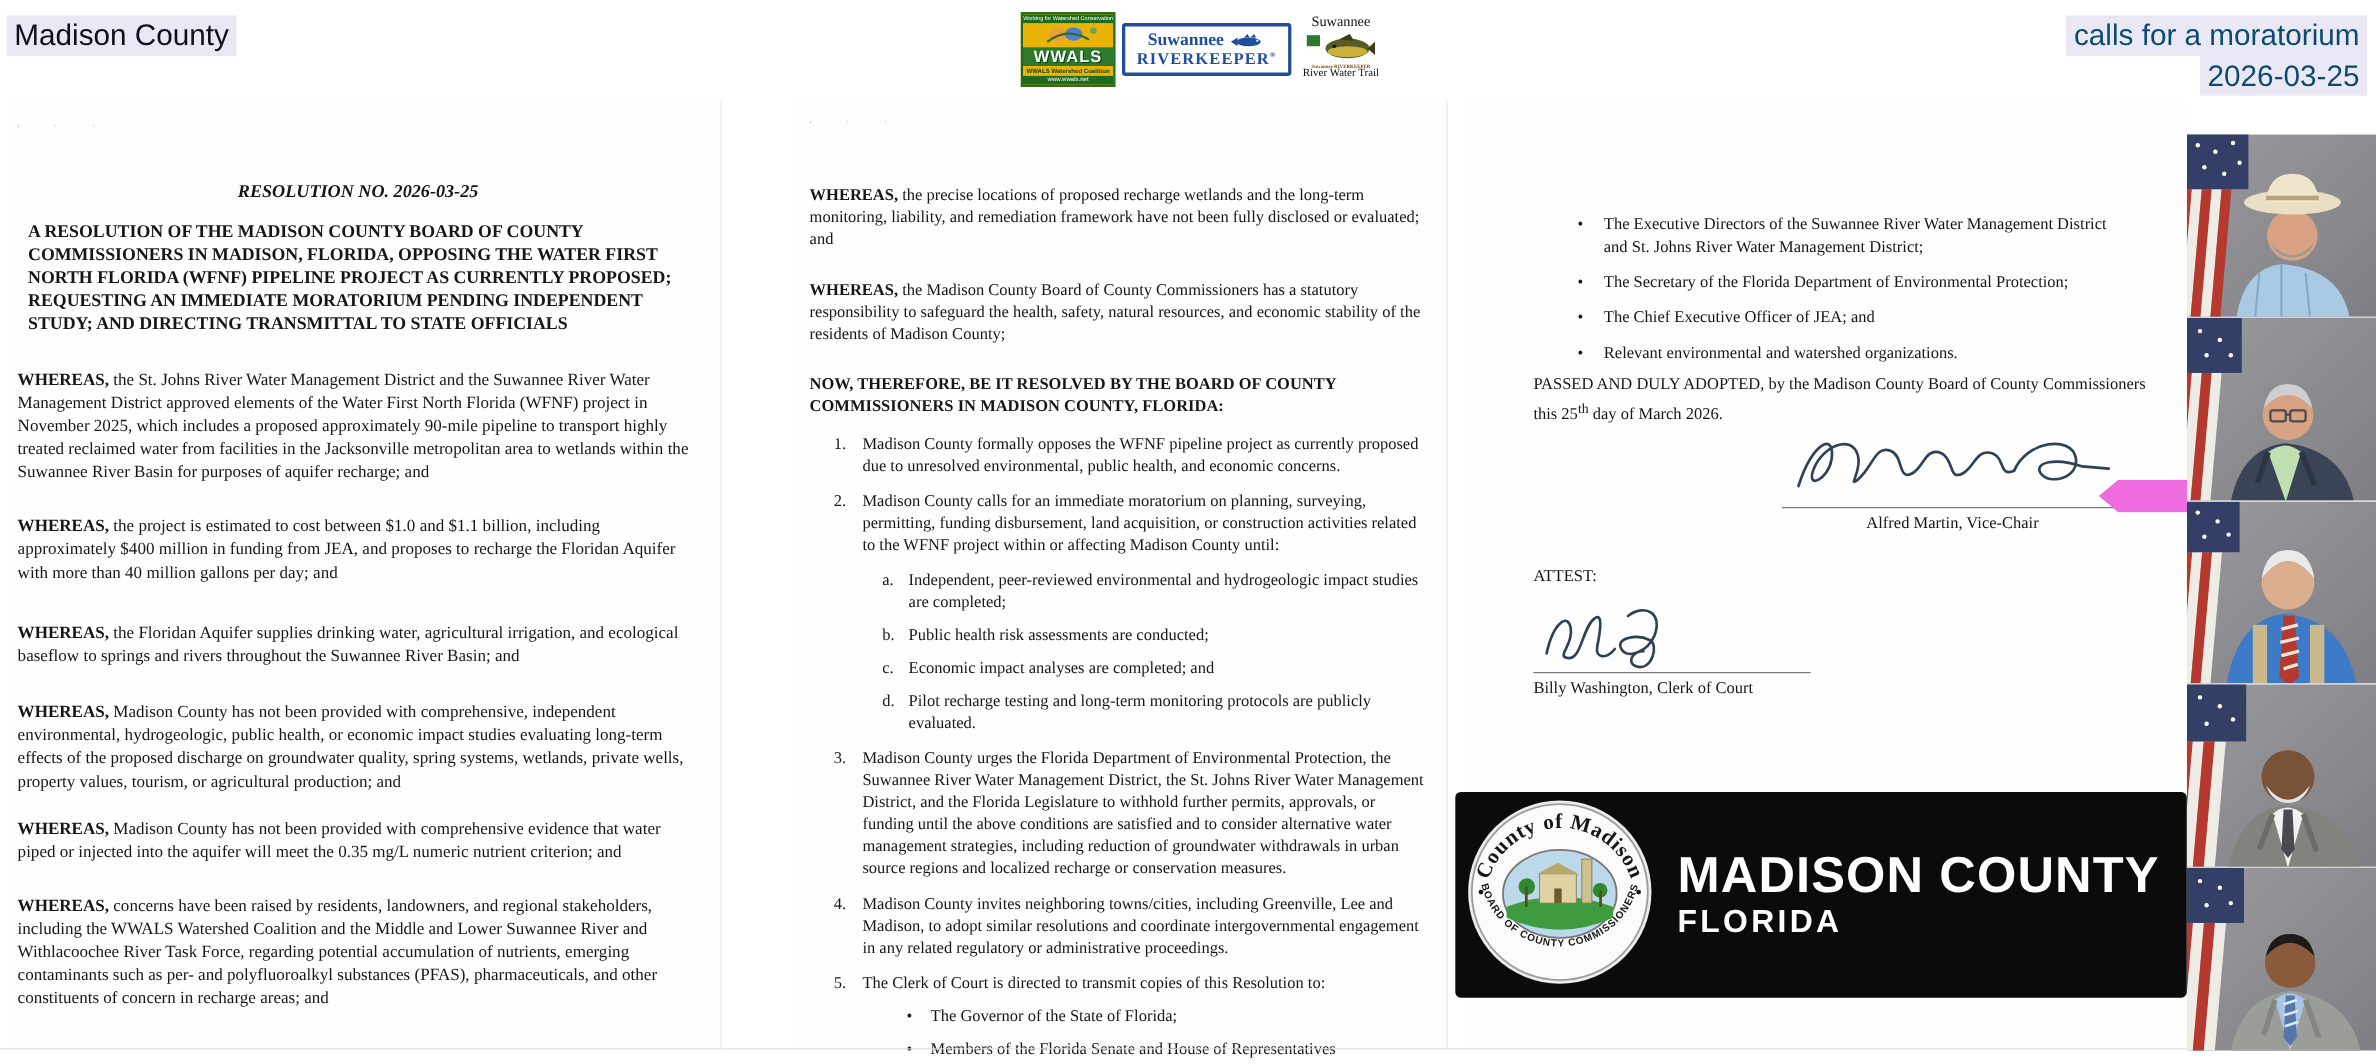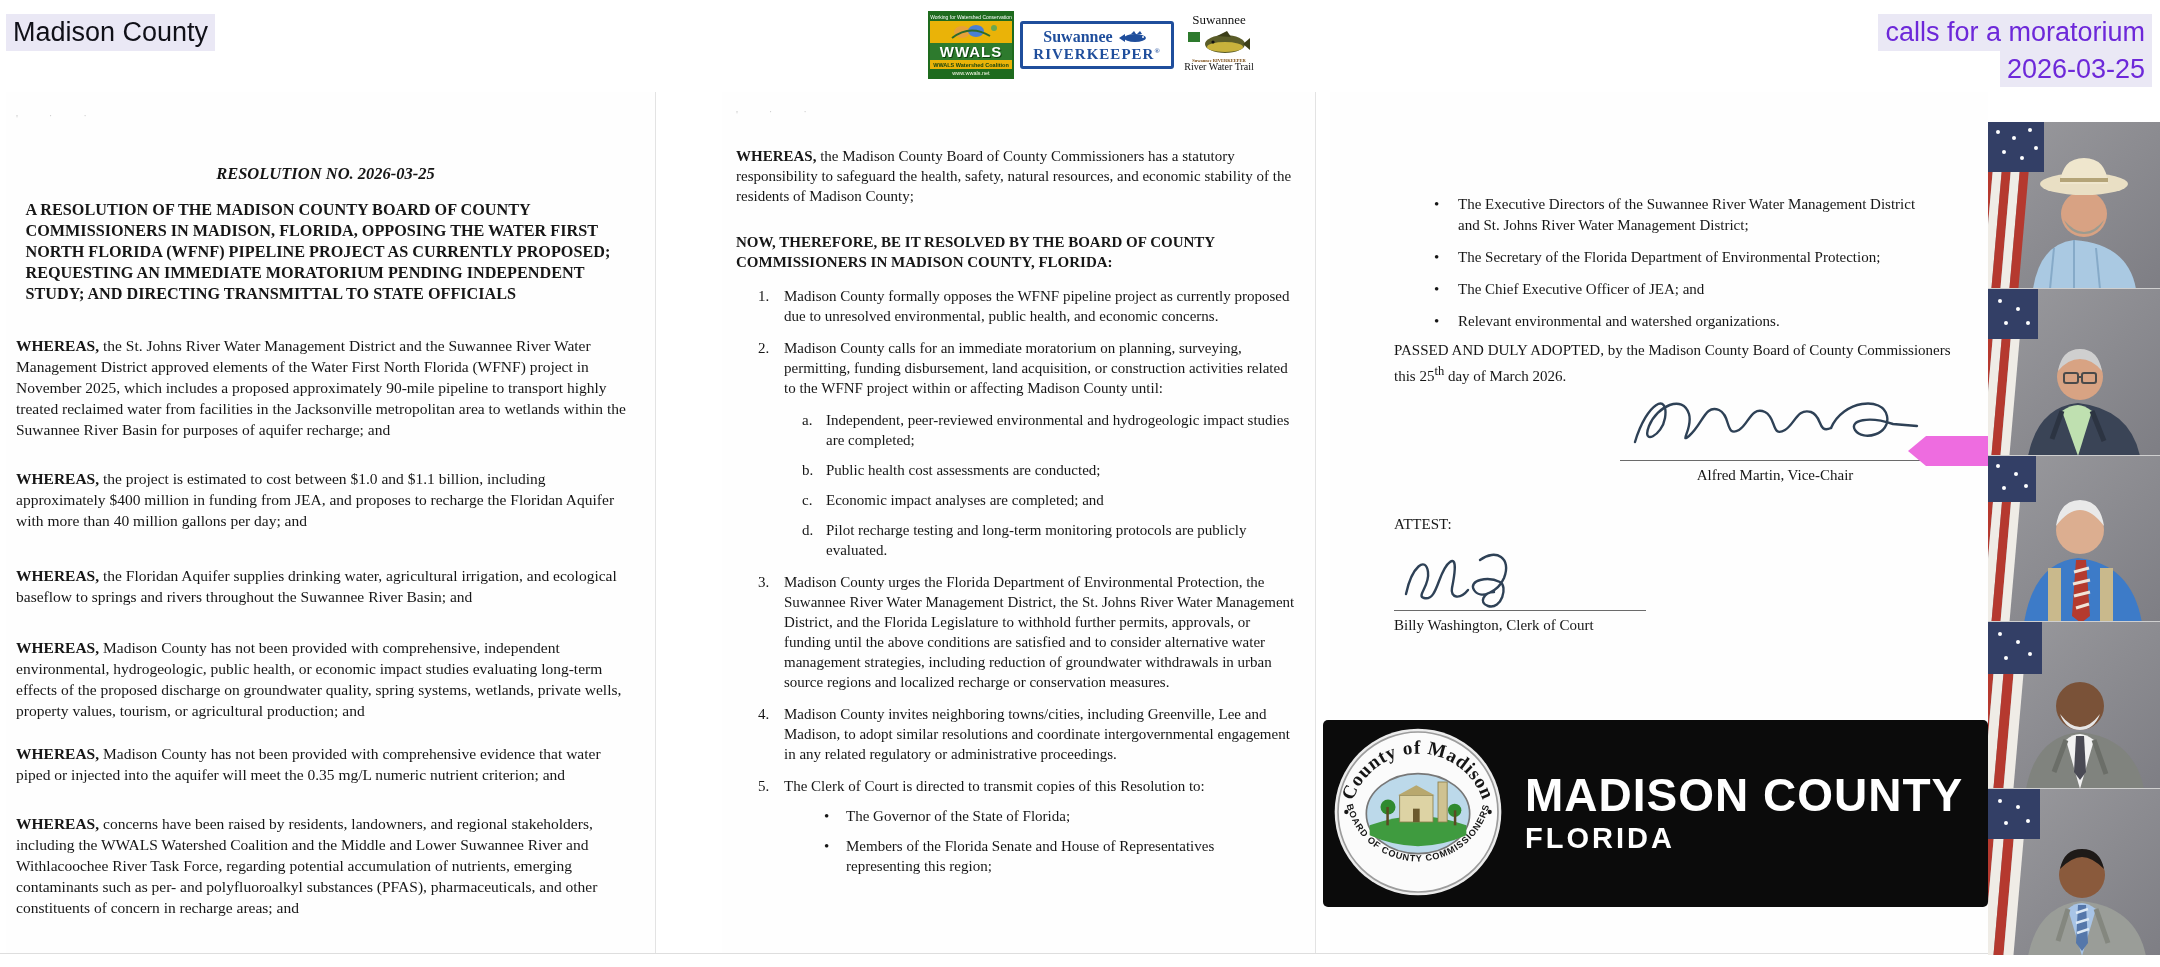--- a/index.html
+++ b/index.html
@@ -1,20 +1,20 @@
 <!DOCTYPE html>
 <html><head>
 <meta charset="utf-8">
 <style>
   html,body{margin:0;padding:0;}
   body{width:2160px;height:967px;background:#ffffff;overflow:hidden;position:relative;
        font-family:"Liberation Sans",sans-serif;}
   
   .hdr-left{position:absolute;left:6px;top:14px;line-height:1.28;font-size:27px;color:#101018;}
-  .hdr-right{position:absolute;right:8px;top:14px;line-height:1.28;font-size:27px;color:#6d28d9;text-align:right;margin-left:44px;}
+  .hdr-right{position:absolute;right:8px;top:14px;line-height:1.28;font-size:27px;color:#0c4a6e;text-align:right;margin-left:44px;}
   .hl{background:#eae8f5;padding:1px 7px;display:inline-block;}
   .logo-row{position:absolute;left:928px;top:10px;height:70px;display:flex;align-items:center;gap:6px;}
   .wwals-box{width:82px;height:64px;background:#eab308;border:2px solid #1e6b1e;position:relative;overflow:hidden;font-family:"Liberation Sans",sans-serif;}
   .wwals-top{background:#1e6b1e;color:#fff;font-size:5px;text-align:center;line-height:8px;height:8px;}
   .wwals-name{color:#ffffff;background:#2d7a2d;font-weight:bold;font-size:15px;text-align:center;letter-spacing:1px;margin-top:22px;text-shadow:1px 1px 0 #0b3d0b;}
   .wwals-sub{color:#15430f;font-size:5.5px;text-align:center;margin-top:2px;font-weight:bold;}
   .wwals-url{color:#ffe;font-size:5.5px;text-align:center;background:#1e6b1e;position:absolute;bottom:0;width:100%;line-height:8px;}
   .rk-box{width:148px;height:42px;background:#fff;border:3px solid #1f4e9c;border-radius:3px;
           display:flex;flex-direction:column;justify-content:center;align-items:center;color:#1f4e9c;
           font-family:"Liberation Serif",serif;}
@@ -133,38 +133,39 @@
   <p class="para p1"><b>WHEREAS,</b> <span>the St. Johns River Water Management District and the Suwannee River Water Management District approved elements of the Water First North Florida (WFNF) project in November 2025, which includes a proposed approximately 90-mile pipeline to transport highly treated reclaimed water from facilities in the Jacksonville metropolitan area to wetlands within the Suwannee River Basin for purposes of aquifer recharge; and</span></p>
   <p class="para p2"><b>WHEREAS,</b> <span>the project is estimated to cost between $1.0 and $1.1 billion, including approximately $400 million in funding from JEA, and proposes to recharge the Floridan Aquifer with more than 40 million gallons per day; and</span></p>
   <p class="para p3"><b>WHEREAS,</b> <span>the Floridan Aquifer supplies drinking water, agricultural irrigation, and ecological baseflow to springs and rivers throughout the Suwannee River Basin; and</span></p>
   <p class="para p4"><b>WHEREAS,</b> <span>Madison County has not been provided with comprehensive, independent environmental, hydrogeologic, public health, or economic impact studies evaluating long-term effects of the proposed discharge on groundwater quality, spring systems, wetlands, private wells, property values, tourism, or agricultural production; and</span></p>
   <p class="para p5"><b>WHEREAS,</b> <span>Madison County has not been provided with comprehensive evidence that water piped or injected into the aquifer will meet the 0.35 mg/L numeric nutrient criterion; and</span></p>
   <p class="para p6"><b>WHEREAS,</b> <span>concerns have been raised by residents, landowners, and regional stakeholders, including the WWALS Watershed Coalition and the Middle and Lower Suwannee River and Withlacoochee River Task Force, regarding potential accumulation of nutrients, emerging contaminants such as per- and polyfluoroalkyl substances (PFAS), pharmaceuticals, and other constituents of concern in recharge areas; and</span></p>
 </div>
 
 <div class="page page-edge" id="page2">
   <div class="smudge">' ˙ ˙</div>
+  <p class="para p1"><b>WHEREAS,</b> <span>the precise locations of proposed recharge wetlands and the long-term monitoring, liability, and remediation framework have not been fully disclosed or evaluated; and</span></p>
   <p class="para p2"><b>WHEREAS,</b> <span>the Madison County Board of County Commissioners has a statutory responsibility to safeguard the health, safety, natural resources, and economic stability of the residents of Madison County;</span></p>
   <div class="resolved-head">NOW, THEREFORE, BE IT RESOLVED BY THE BOARD OF COUNTY COMMISSIONERS IN MADISON COUNTY, FLORIDA:</div>
 
   <div class="li mt14">
     <span class="num">1.</span>
     <span class="itxt">Madison County formally opposes the WFNF pipeline project as currently proposed due to unresolved environmental, public health, and economic concerns.</span>
   </div>
   <div class="li mt12">
     <span class="num">2.</span>
     <span class="itxt">Madison County calls for an immediate moratorium on planning, surveying, permitting, funding disbursement, land acquisition, or construction activities related to the WFNF project within or affecting Madison County until:</span>
   </div>
   <div class="li sub mt12">
     <span class="num">a.</span>
     <span class="itxt">Independent, peer-reviewed environmental and hydrogeologic impact studies are completed;</span>
   </div>
   <div class="li sub mt10">
     <span class="num">b.</span>
-    <span class="itxt">Public health cost assessments are conducted;</span>
+    <span class="itxt">Public health risk assessments are conducted;</span>
   </div>
   <div class="li sub mt10">
     <span class="num">c.</span>
     <span class="itxt">Economic impact analyses are completed; and</span>
   </div>
   <div class="li sub mt10">
     <span class="num">d.</span>
     <span class="itxt">Pilot recharge testing and long-term monitoring protocols are publicly evaluated.</span>
   </div>
   <div class="li mt12">

